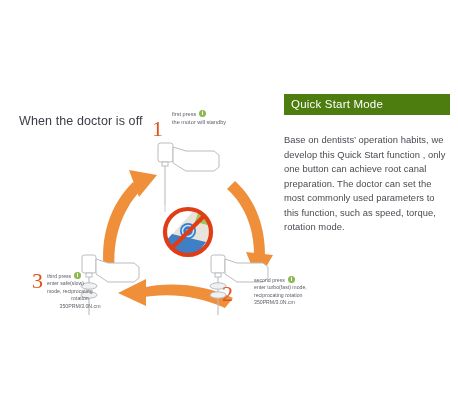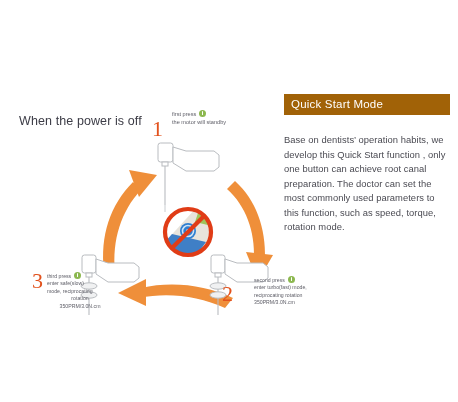--- a/index.html
+++ b/index.html
@@ -15,21 +15,21 @@
   
   .power-off{
     position:absolute;left:19px;top:114px;
     font-size:12.5px;color:#3c3c46;letter-spacing:.1px;
     white-space:nowrap;
   }
 
   
   .panel{position:absolute;left:284px;top:94px;width:166px;}
   .panel-header{
-    background:#a16207;color:#ffffff;
+    background:#4d7c0f;color:#ffffff;
     font-size:11.5px;padding:4px 7px 5px 7px;
     letter-spacing:.2px;
   }
   .panel-body{
     margin-top:18px;
     font-size:9.4px;line-height:1.55;color:#4a4a52;
     letter-spacing:.05px;
   }
 
   
@@ -61,21 +61,21 @@
   }
 
   
   svg.art{position:absolute;left:0;top:0;width:458px;height:402px;}
 </style>
 </head>
 <body>
 
 <div class="stage">
 
-  <div class="power-off">When the power is off</div>
+  <div class="power-off">When the doctor is off</div>
 
   <svg class="art" viewBox="0 0 458 402">
 
     <g fill="#ef8f3a">
       <path d="M104 271 C100 236 110 205 133 182 L141 190 C121 211 112 240 115 272 Z"></path>
       <path d="M129 170 L157 175 L139 197 Z"></path>
     </g>
 
     <g fill="#ef8f3a">
       <path d="M235 181 C256 200 266 228 265 259 L254 259 C255 231 246 206 227 189 Z"></path>

